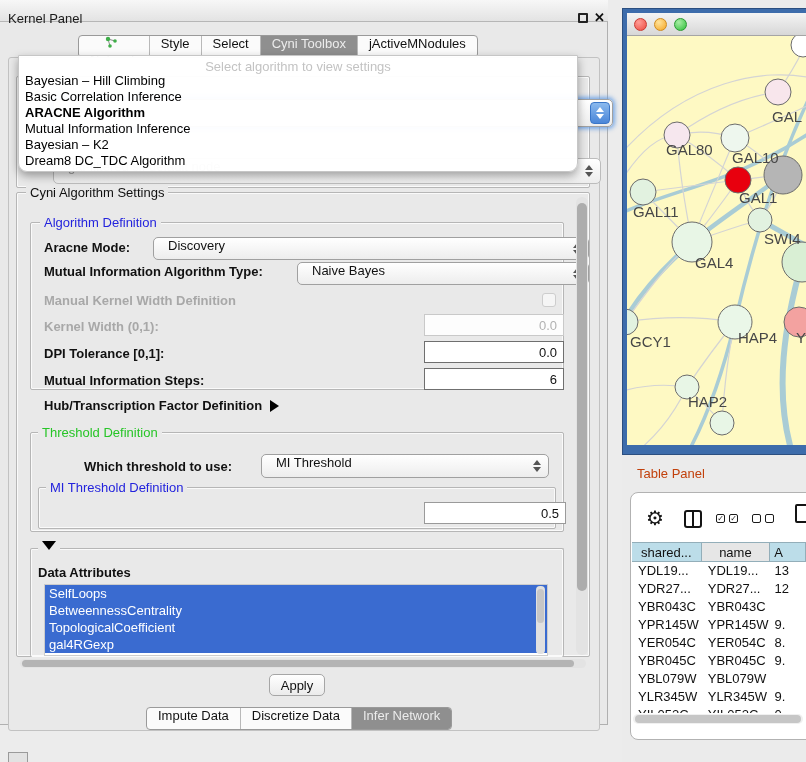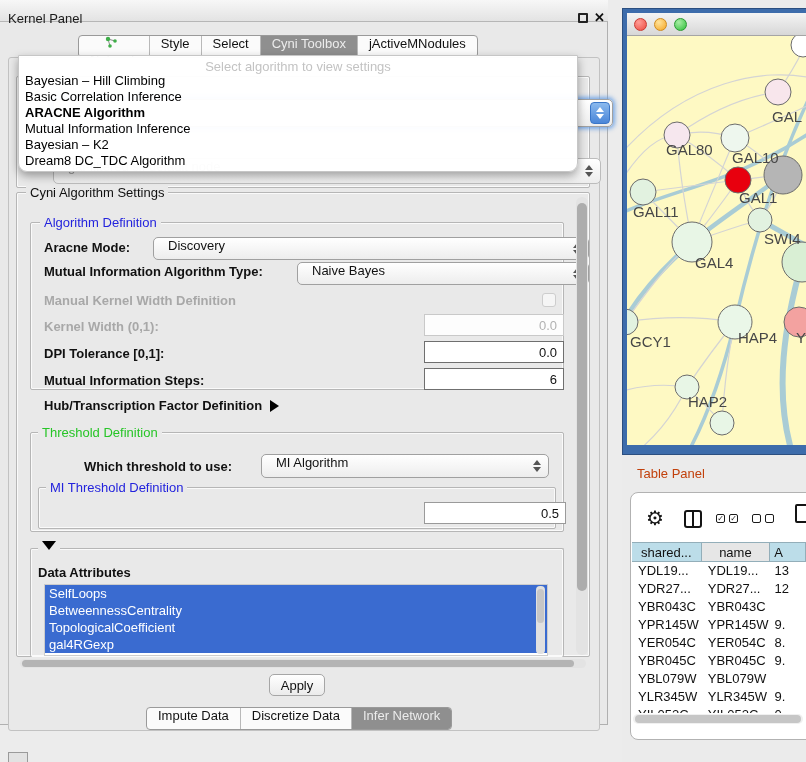--- a/index.html
+++ b/index.html
@@ -255,21 +255,21 @@
   <div class="abs" id="hub-row">
     <span>Hub/Transcription Factor Definition</span>
     <span class="tri-right-b"></span>
   </div>
 
   <div class="abs group" id="grp-threshold"></div>
   <span class="group-label" id="lbl-threshold">Threshold Definition</span>
 
   <span class="flabel" style="left:84px;top:459px;">Which threshold to use:</span>
   <div class="combo" style="left:234px;top:454px;width:288px;height:24px;">
-    <span class="val">MI Algorithm</span>
+    <span class="val">MI Threshold</span>
     <span class="stepper">
         <span class="tri-up"></span>
         <span class="tri-down"></span>
       </span>
   </div>
 
   <div class="abs group" id="grp-mithr"></div>
   <span class="group-label" id="lbl-mithr">MI Threshold Definition</span>
 
   <div class="field" style="left:424px;top:502px;width:142px;height:22px;border-color:#9a9a9a;">0.5</div>

